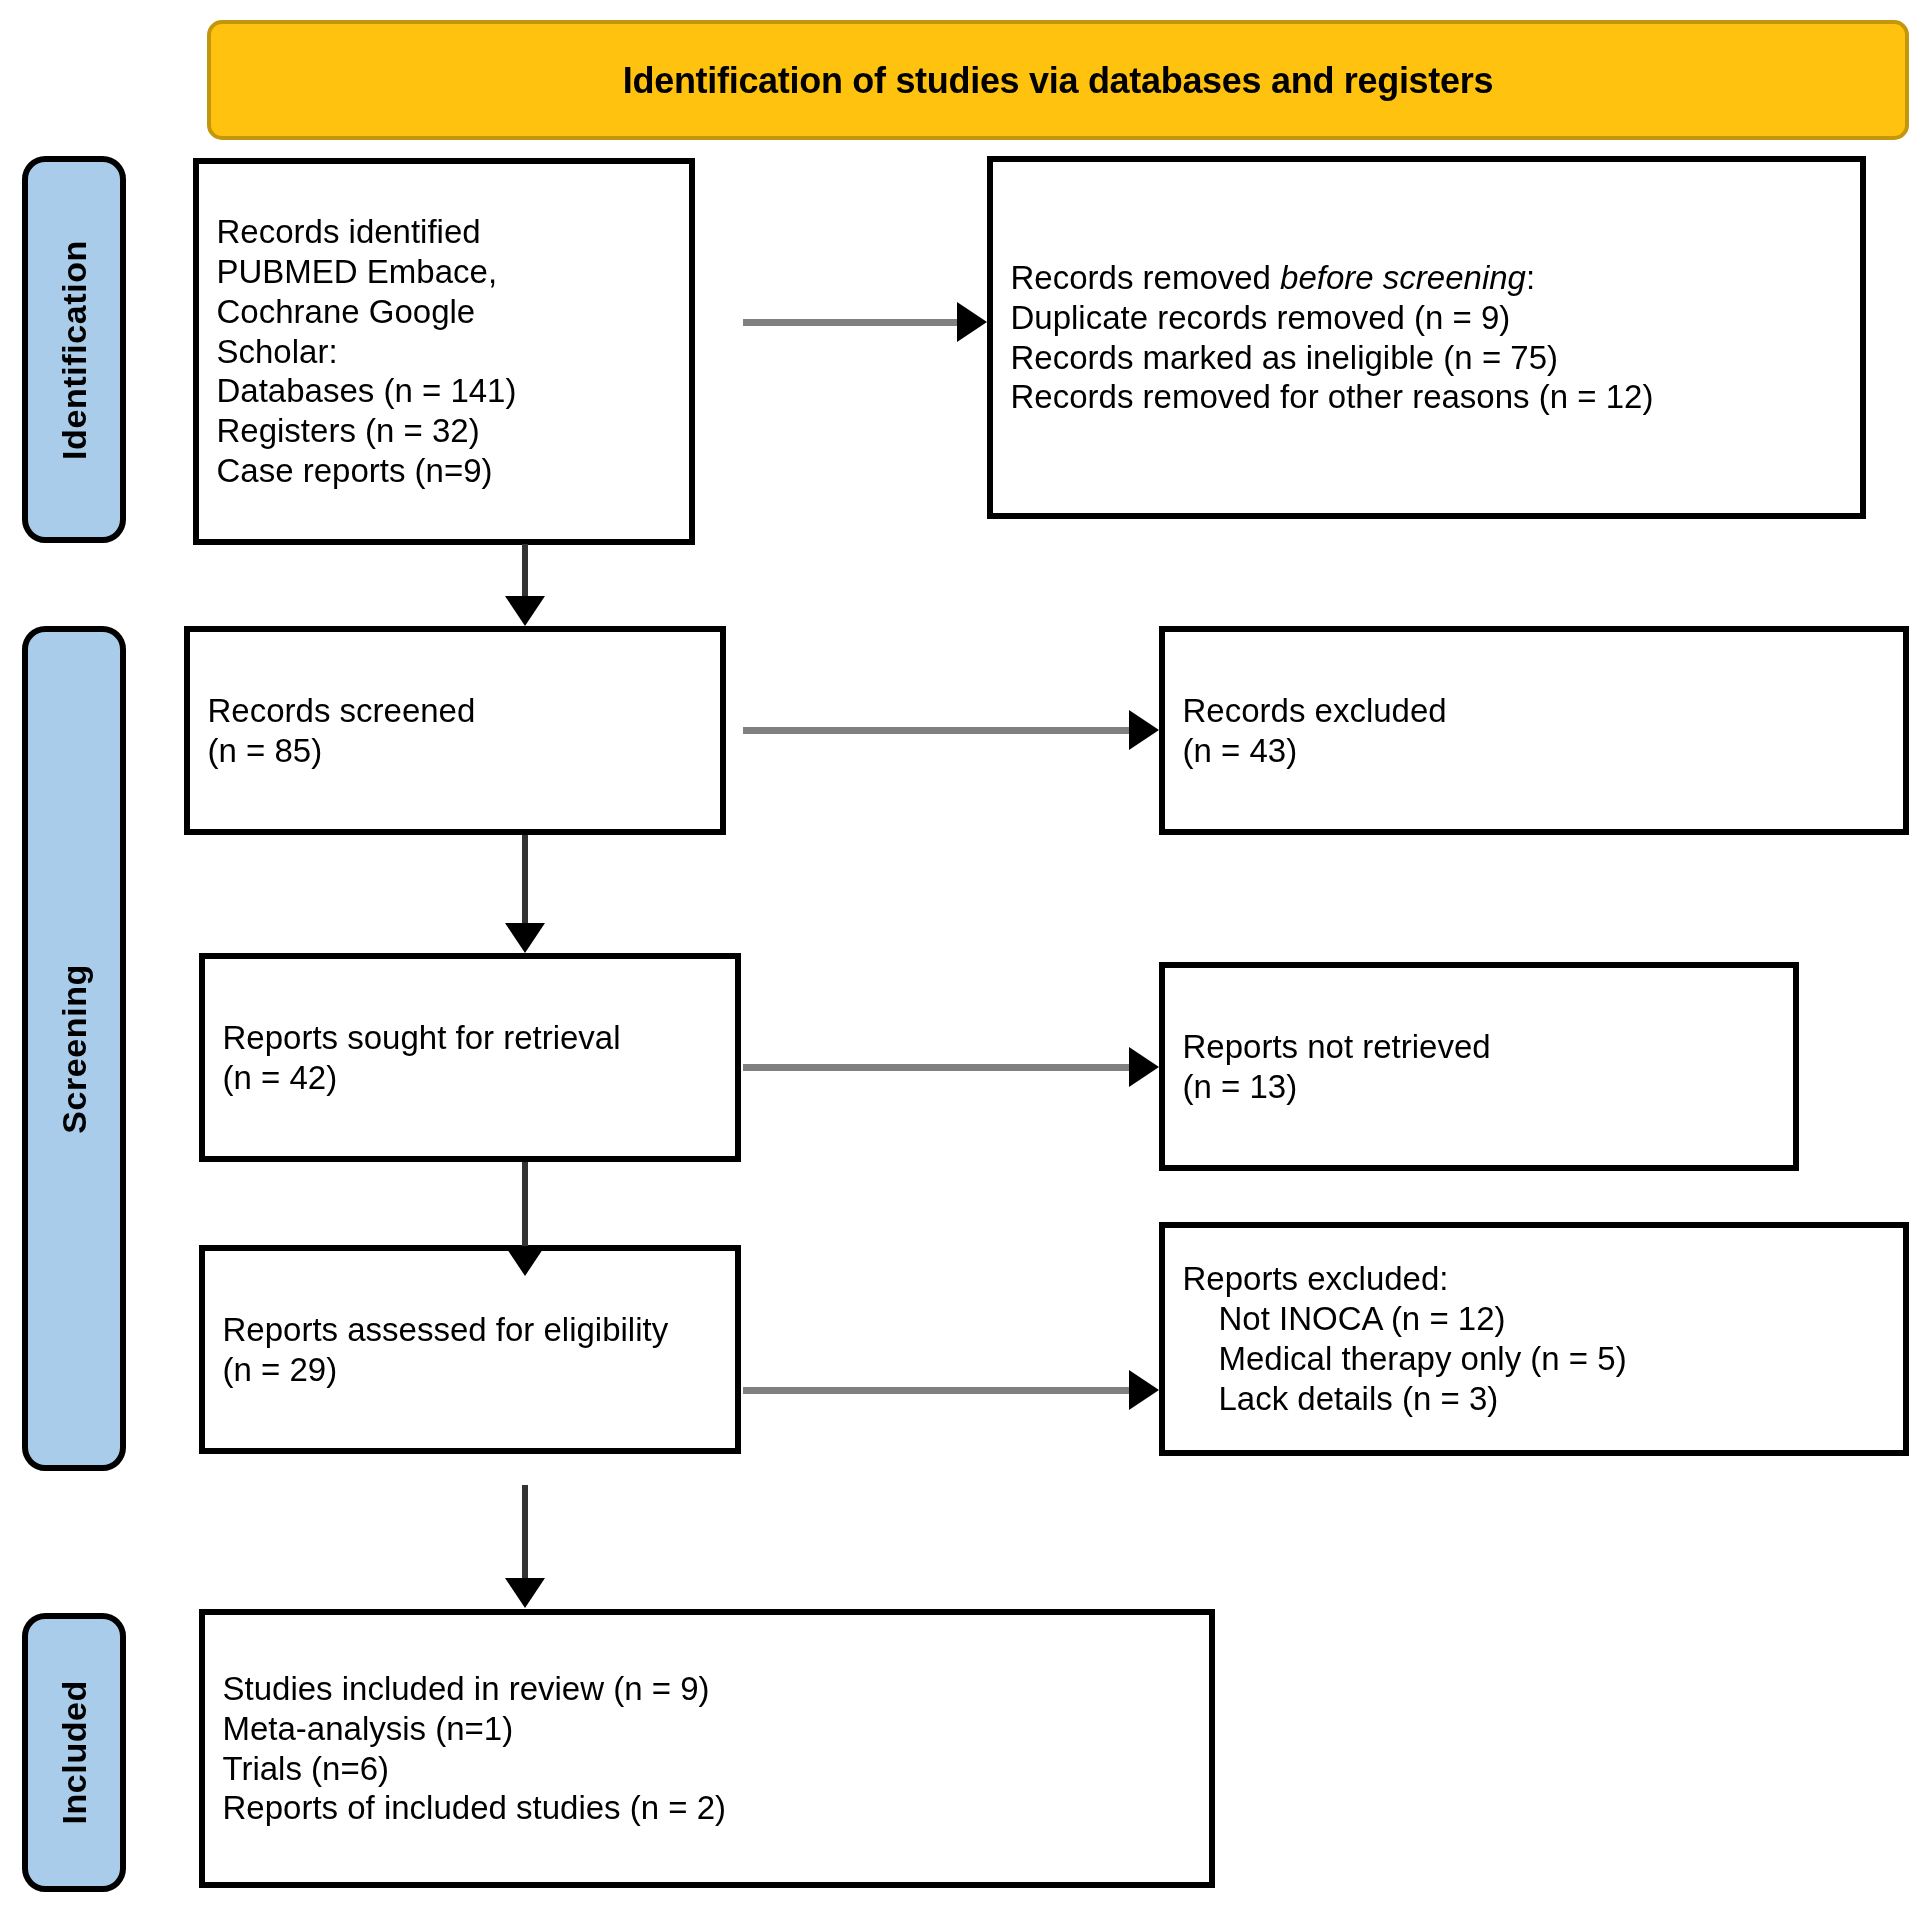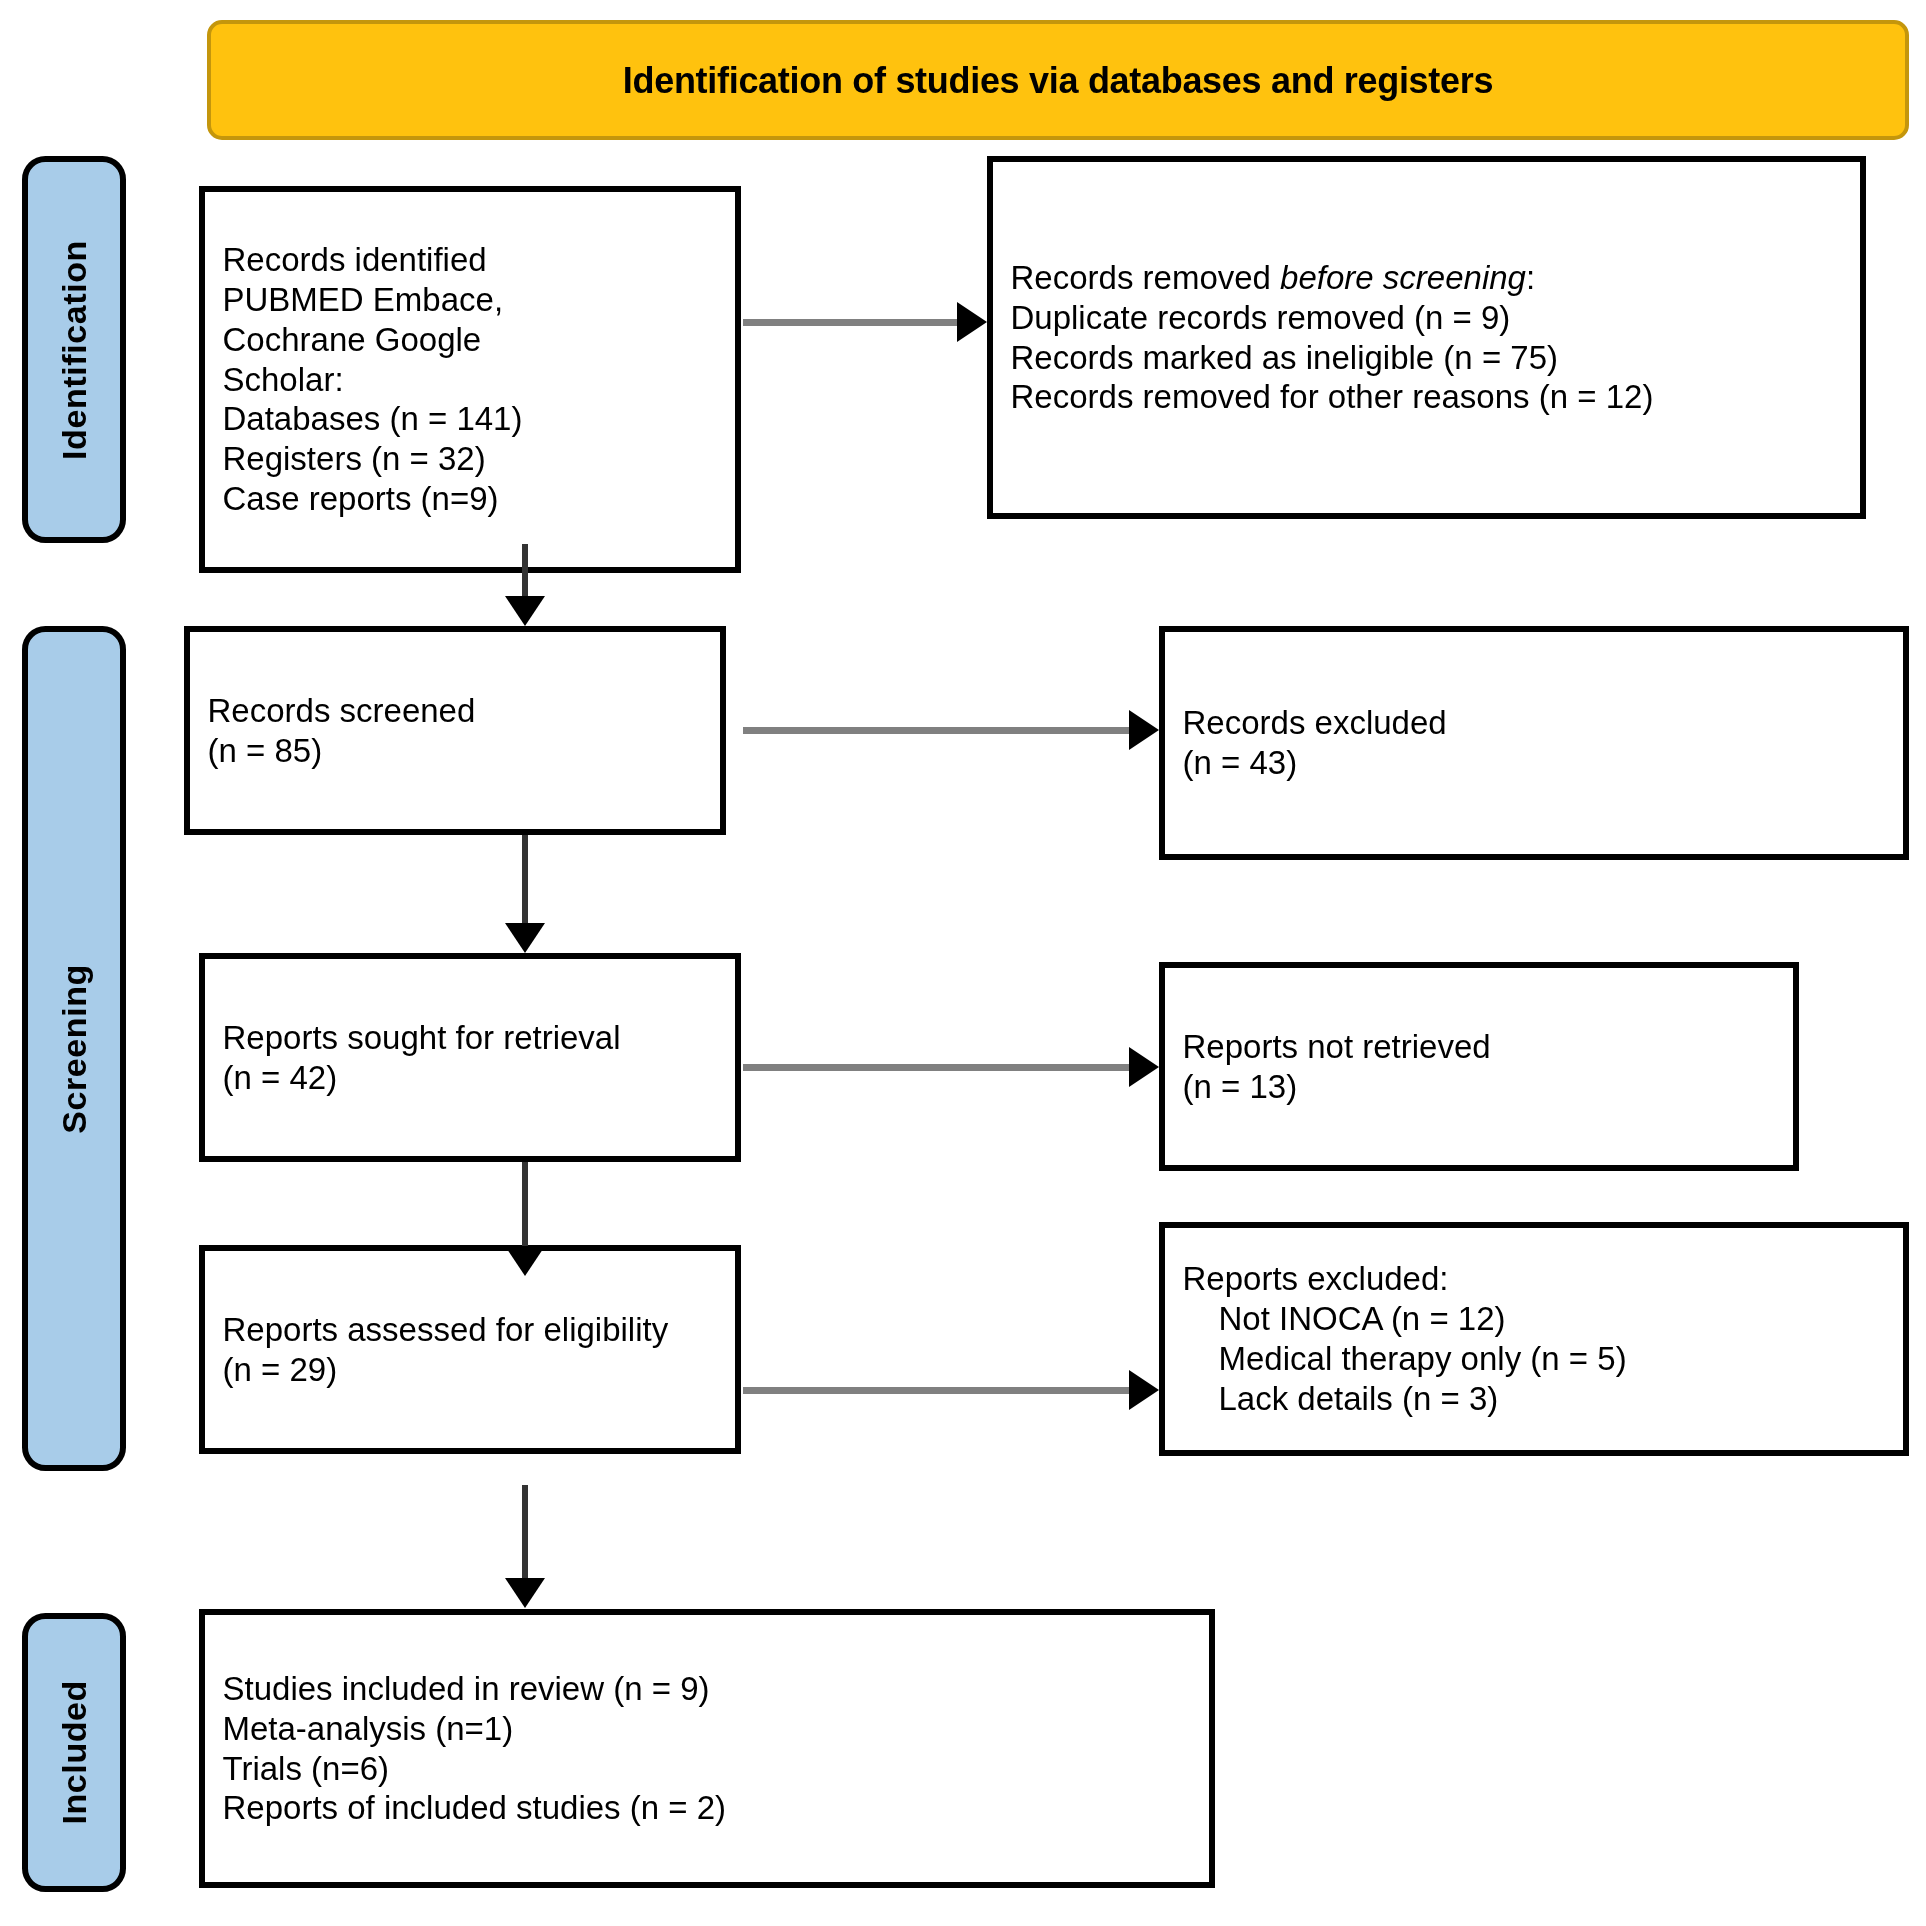--- a/index.html
+++ b/index.html
@@ -79,24 +79,24 @@
   }
   .flow-box .line {
     font-size: 33px;
     color: #000000;
     line-height: 1.21;
     white-space: pre;
   }
   .flow-box .line.indent { padding-left: 36px; }
   .flow-box .line .ital { font-style: italic; }
 
-  #box-identified   { left: 199px;  top: 158px;  width: 542px;  height: 387px; margin-top: 28px; }
+  #box-identified   { left: 193px;  top: 158px;  width: 502px;  height: 387px; }
   #box-removed      { left: 987px; top: 156px;  width: 879px; height: 363px; }
   #box-screened     { left: 184px;  top: 626px; width: 542px;  height: 209px; }
-  #box-excluded1    { left: 1159px; top: 626px; width: 750px; height: 234px; }
+  #box-excluded1    { left: 1159px; top: 626px; width: 750px; height: 209px; }
   #box-sought       { left: 199px;  top: 953px; width: 542px;  height: 209px; }
   #box-notretrieved { left: 1159px; top: 962px; width: 640px; height: 209px; }
   #box-assessed     { left: 199px;  top: 1203px; width: 542px;  height: 209px; margin-top: 42px; }
   #box-excluded2    { left: 1159px; top: 1222px; width: 750px; height: 234px; }
   #box-included     { left: 199px;  top: 1609px; width: 1016px; height: 279px; }
 
   
   .arrow-h {
     position: absolute;
     height: 0;

